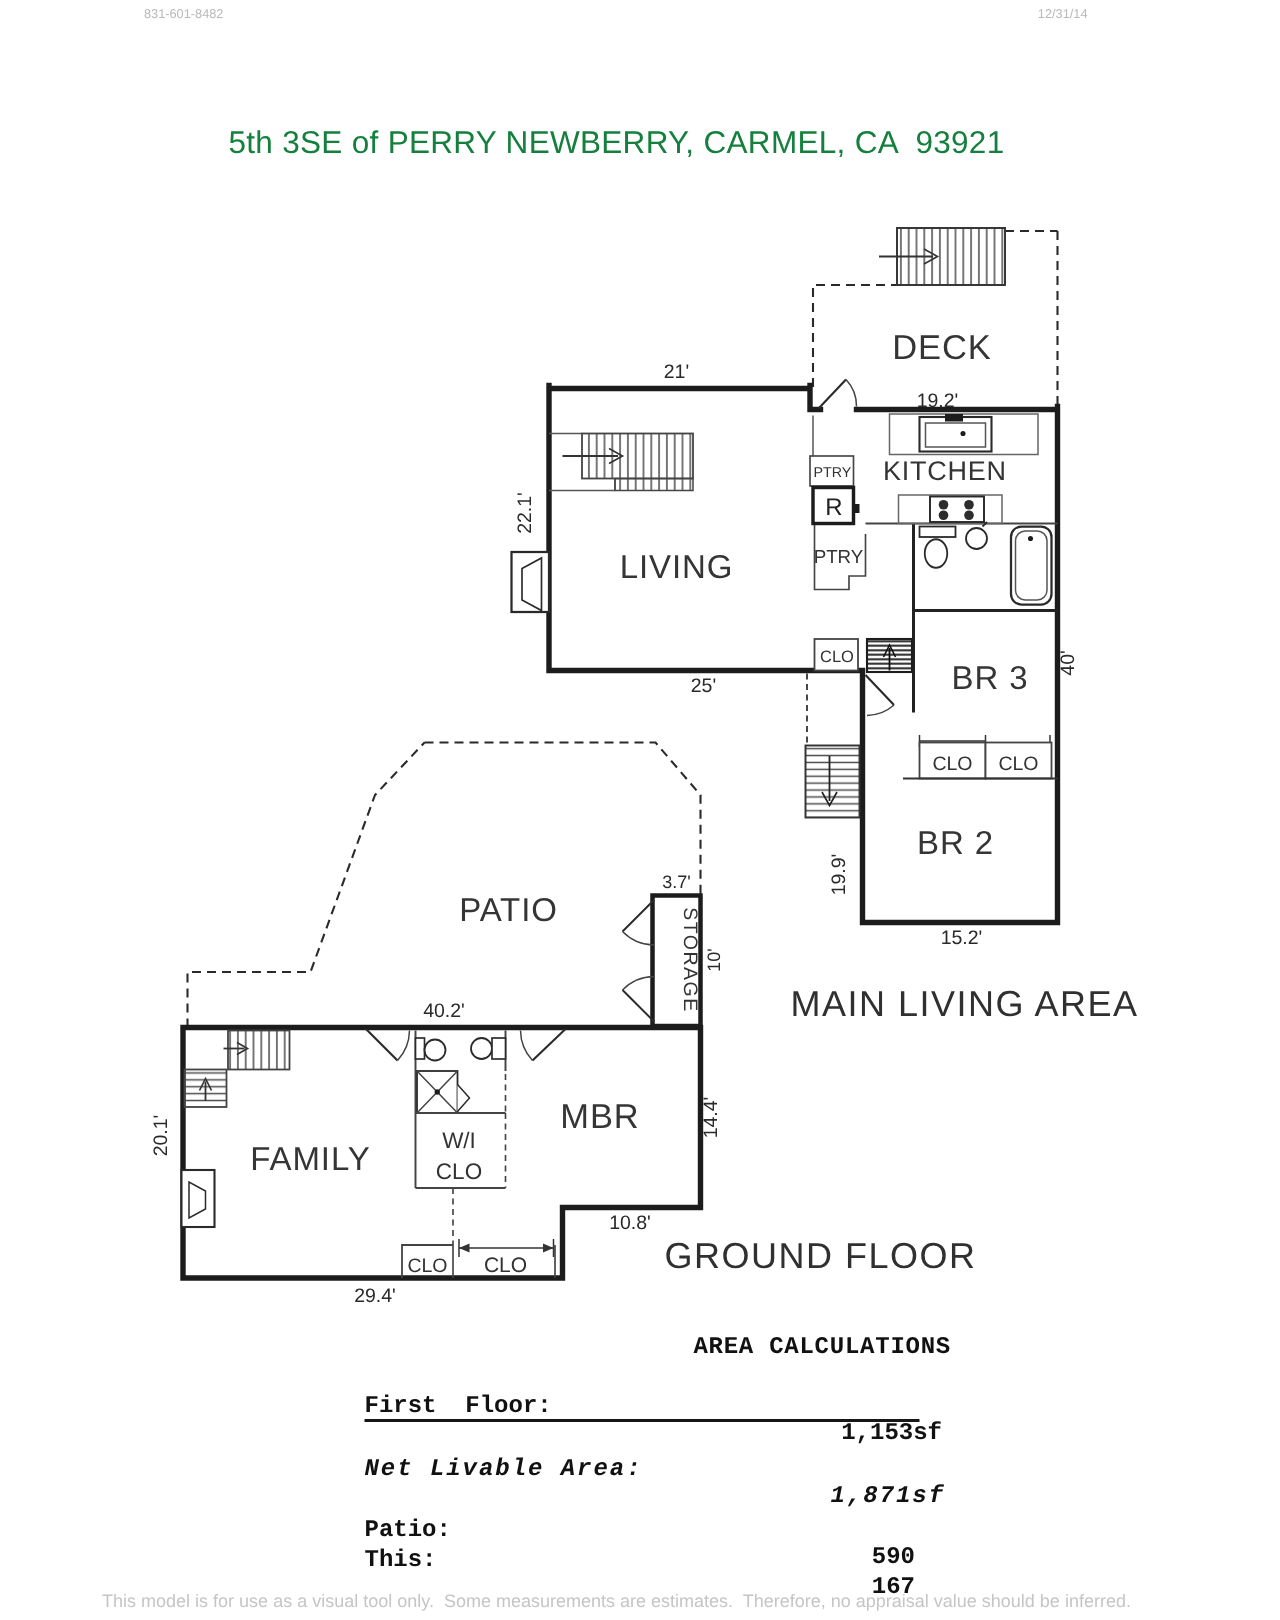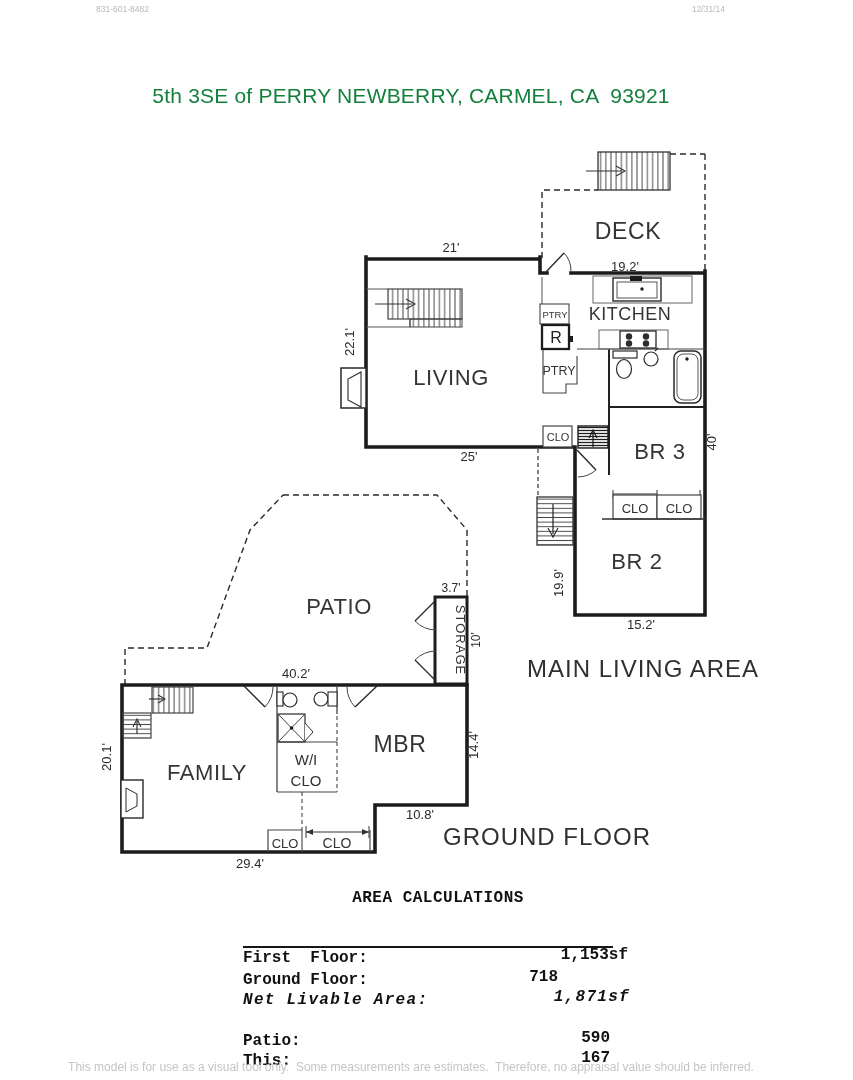--- a/index.html
+++ b/index.html
@@ -29,24 +29,24 @@
   .lbl15 { font-size:15px; fill:#333; }
   .lbl12 { font-size:12.5px; fill:#333; }
   .lbl11 { font-size:11px; fill:#333; }
   .lbl9  { font-size:9.5px; fill:#333; }
   .lbl16 { font-size:16px; fill:#222; }
   .storage-t { font-size:13px; letter-spacing:1px; fill:#333; }
 
   
   .ac { position:absolute; left:242px; top:886px; width:392px; height:170px;
         font-family:"Liberation Mono", monospace; font-weight:bold; color:#111; }
-  .ac-title { position:absolute; top:3px; left:0; width:100%; text-align:center;
+  .ac-title { position:absolute; top:3px; left:0; width:100%; text-align:right;
               font-size:16px; letter-spacing:0.5px; white-space:pre; }
   .ac-row { position:absolute; left:0; width:100%; height:19px; font-size:16px; white-space:pre; }
-  .ac-row .lbl { position:absolute; left:1px;margin-top:21px; }
+  .ac-row .lbl { position:absolute; left:1px; }
   .ac-row .val { position:absolute; }
   .ac-row.it { font-style:italic; letter-spacing:1.3px; }
   .uline { position:absolute; left:243px; top:946px; width:370px; height:2px; background:#161616; }
 
   .footer { position:absolute; top:1060px; left:0; width:100%; text-align:center;
             font-size:12px; color:#c5c5c5; white-space:pre; }
 </style>
 </head>
 <body>
 
@@ -283,24 +283,20 @@
       <text class="caption" x="547" y="845" text-anchor="middle">GROUND FLOOR</text>
     </g>
   </svg>
 
   <div class="ac">
     <div class="ac-title">AREA CALCULATIONS</div>
     <div class="ac-row" style="top:24px">
       <span class="lbl">First  Floor:</span>
       <span class="val" style="right:6px">1,153sf</span>
     </div>
-    <div class="ac-row" style="top:46px">
-      <span class="lbl">Ground Floor:</span>
-      <span class="val" style="right:76px">718</span>
-    </div>
     <div class="ac-row it" style="top:66px">
       <span class="lbl">Net Livable Area:</span>
       <span class="val" style="right:4px">1,871sf</span>
     </div>
     <div class="ac-row" style="top:107px">
       <span class="lbl">Patio:</span>
       <span class="val" style="right:24px">590</span>
     </div>
     <div class="ac-row" style="top:127px">
       <span class="lbl">This:</span>

